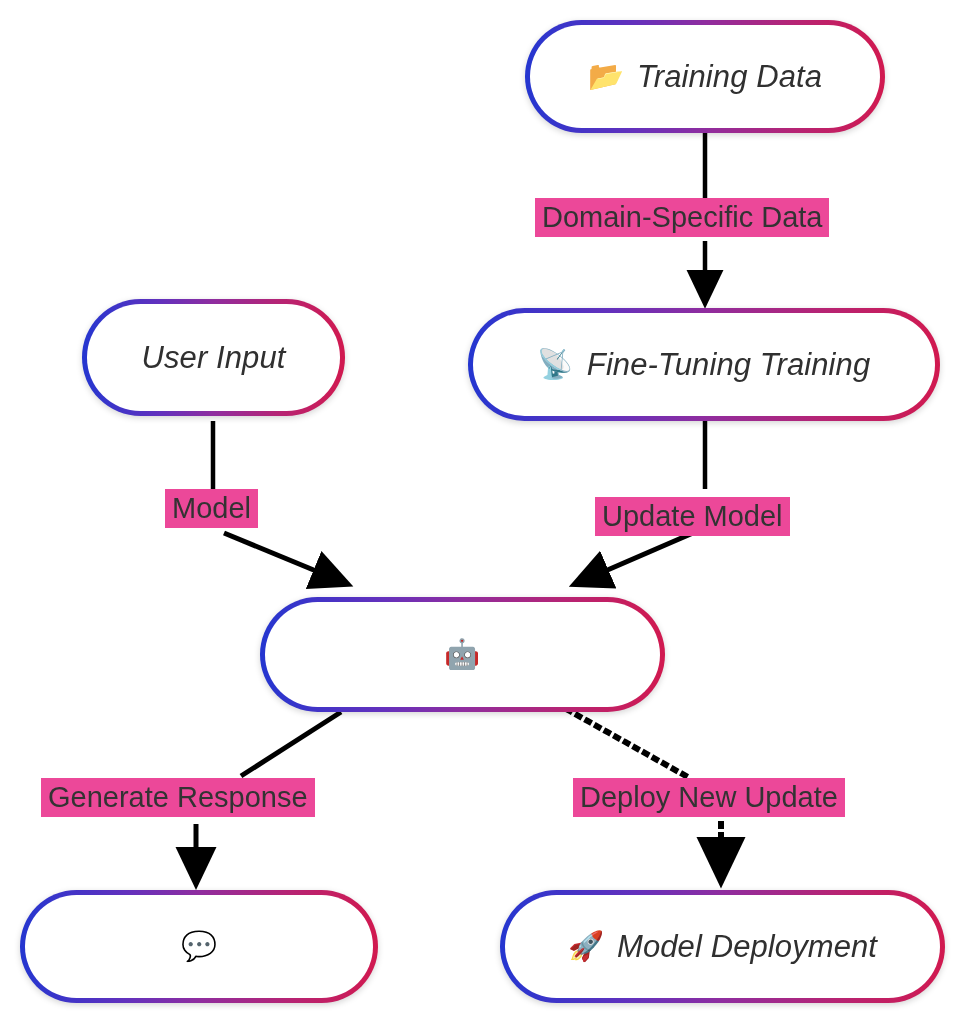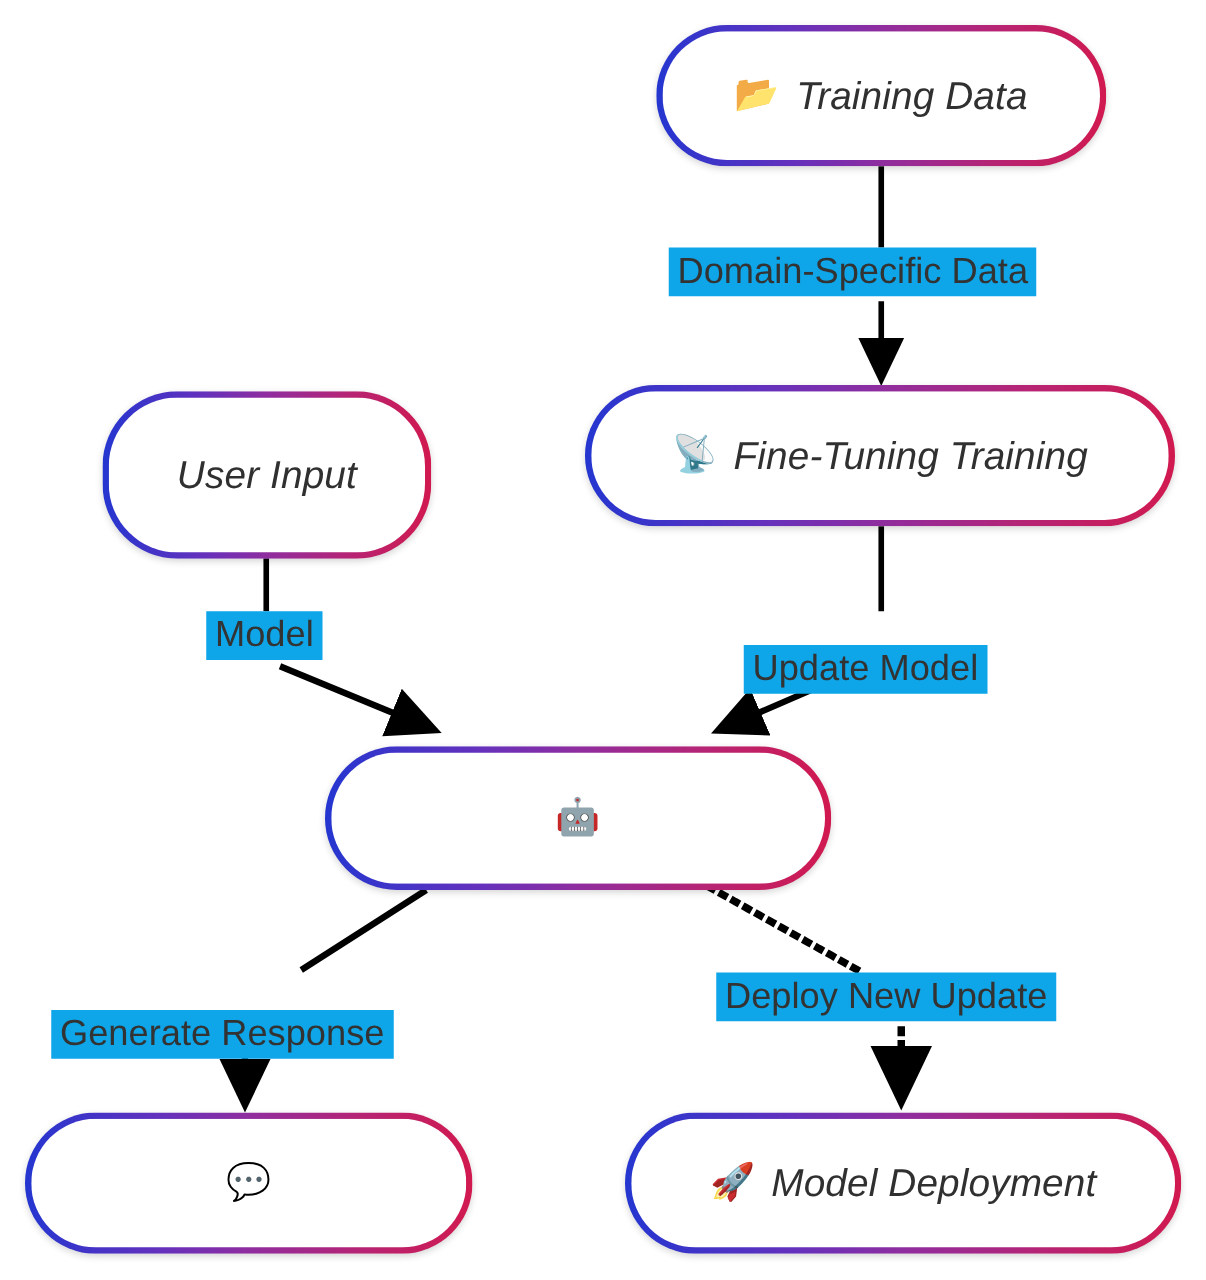--- a/index.html
+++ b/index.html
@@ -45,21 +45,21 @@
   }
   .node-label {
     font-size: 31px;
     color: #303030;
     white-space: nowrap;
     letter-spacing: 0.1px;
     font-style: italic;
   }
   .edge-label {
     position: absolute;
-    background: #0ea5e9;
+    background: #ec4899;
     color: #333333;
     font-size: 29px;
     line-height: 1.22;
     padding: 2px 7px;
     white-space: nowrap;
     z-index: 4;
     box-sizing: border-box;
   }
 </style>
 </head>
@@ -101,38 +101,38 @@
 <div class="node" style="left:525px; top:20px; width:360px; height:113px;">
   <span class="node-emoji">📂</span>
   <span class="node-label">Training Data</span>
 </div>
 
 <div class="node" style="left:468px; top:308px; width:472px; height:113px;">
   <span class="node-emoji">📡</span>
   <span class="node-label">Fine-Tuning Training</span>
 </div>
 
-<div class="node" style="left:82px; top:313px; width:263px; height:134px;text-align:center;">
+<div class="node" style="left:82px; top:299px; width:263px; height:117px;text-align:center;">
   <span class="node-label">User Input</span>
 </div>
 
 <div class="node" style="left:260px; top:597px; width:405px; height:115px;">
   <span class="node-emoji">🤖</span>
 </div>
 
 <div class="node" style="left:20px; top:890px; width:358px; height:113px;">
   <span class="node-emoji">💬</span>
 </div>
 
 <div class="node" style="left:500px; top:890px; width:445px; height:113px;">
   <span class="node-emoji">🚀</span>
   <span class="node-label">Model Deployment</span>
 </div>
 
 <div class="edge-label" style="left:535px; top:198px;">Domain-Specific Data</div>
 
 <div class="edge-label" style="left:165px; top:489px;">Model</div>
 
-<div class="edge-label" style="left:595px; top:516px;">Update Model</div>
+<div class="edge-label" style="left:595px; top:497px;">Update Model</div>
 
-<div class="edge-label" style="left:41px; top:808px;">Generate Response</div>
+<div class="edge-label" style="left:41px; top:778px;">Generate Response</div>
 
 <div class="edge-label" style="left:573px; top:778px;">Deploy New Update</div>
 
 </body></html>

